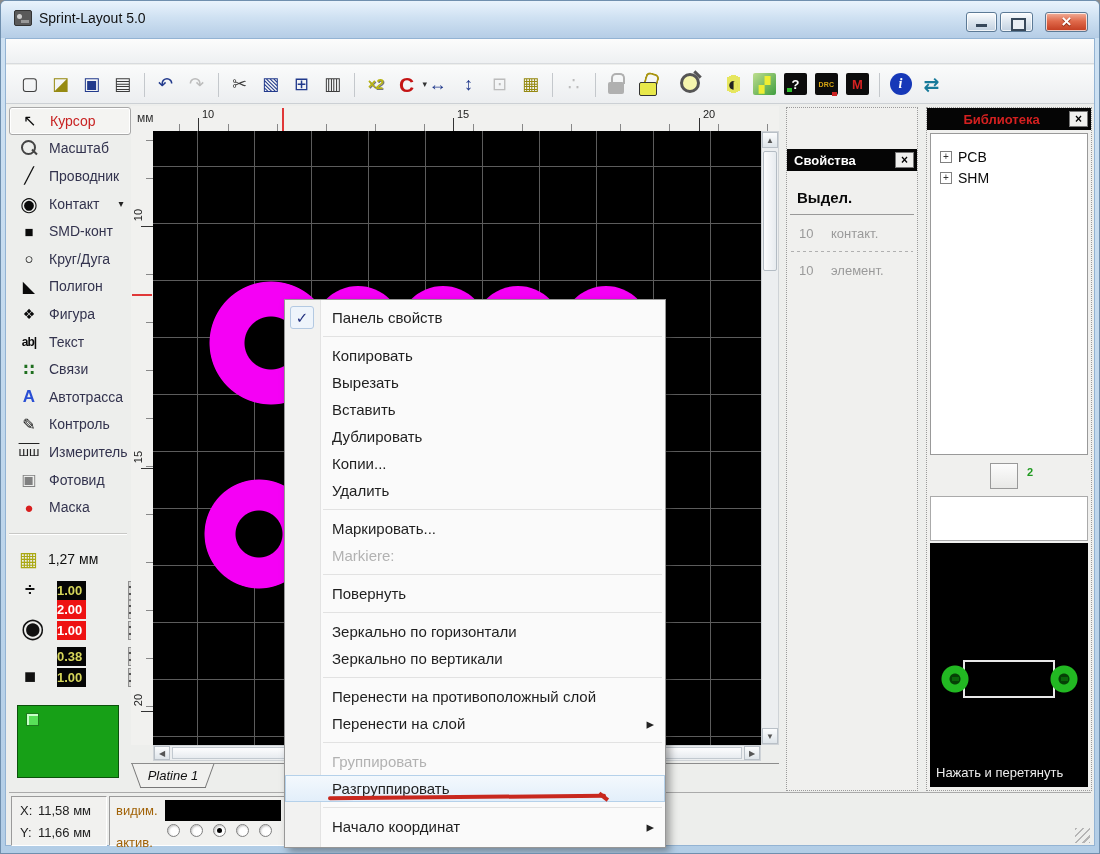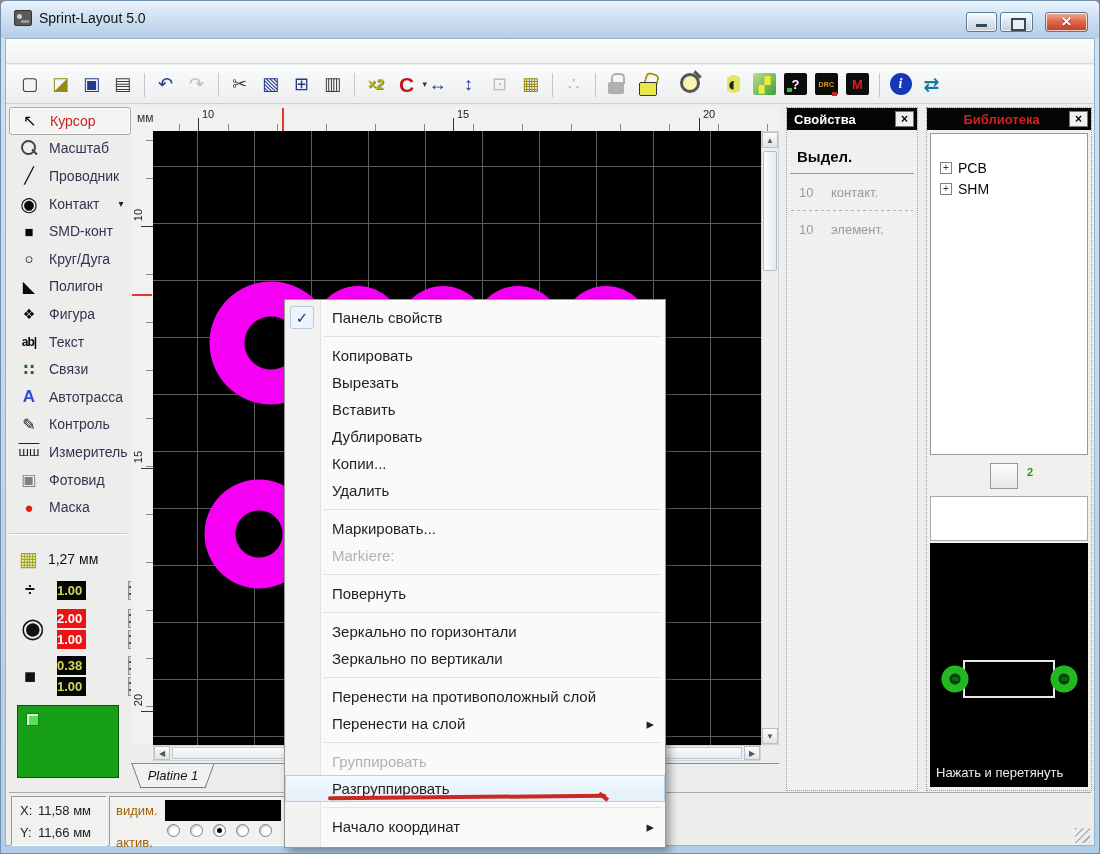--- a/index.html
+++ b/index.html
@@ -92,21 +92,21 @@
   .gridrow .gico{font-size:20px;color:#aaa812;}
   
   .fields{position:absolute;left:14px;top:578px;width:116px;}
   .fico{position:absolute;color:#111;}
   .fi0{left:10px;top:1px;font-size:18px;font-weight:bold;}
   .fi1{left:6px;top:33px;font-size:27px;}
   .fi2{left:9px;top:86px;font-size:20px;}
   .frows{display:flex;flex-direction:column;margin-left:42px;}
   .frow{display:flex;align-items:center;height:19px;gap:40px;}
   .frow:nth-of-type(1){margin-top:2px;}
-  .frow:nth-of-type(2){margin-top:9px;}
+  .frow:nth-of-type(2){margin-top:0;}
   .frow:nth-of-type(3){margin-top:2px;}
   .frow:nth-of-type(4){margin-top:7px;}
   .frow:nth-of-type(5){margin-top:2px;}
   .fval{width:50px;height:19px;text-align:right;padding:2px 4px 0 0;font-size:13px;font-weight:bold;}
   .frow.f-black .fval{background:#050505;color:#d6d65a;}
   .frow.f-red .fval{background:#ee1212;color:#fff;}
   .spin{width:10px;height:19px;margin-left:2px;background:#d6d6d4;border:1px solid #909090;display:flex;flex-direction:column;align-items:center;justify-content:space-evenly;}
   .spin i{display:block;width:6px;height:2px;background:#555;}
   .gpre{position:absolute;left:16px;top:704px;width:102px;height:73px;background:#17a017;border:1px solid #0b520b;}
   .gsq{position:absolute;left:8px;top:7px;width:13px;height:13px;background:#58e058;border:1px solid #1d7a1d;box-shadow:inset 2px 2px 0 #c8ffc8;}
@@ -169,35 +169,35 @@
   .syl{left:8px;top:28px;} .syv{left:26px;top:28px;}
   .svis{position:absolute;left:6px;top:6px;font-size:13px;color:#a16207;}
   .sact{position:absolute;left:6px;top:38px;font-size:13px;color:#a16207;}
   .badges{position:absolute;left:55px;top:3px;height:21px;background:#000;display:flex;align-items:center;padding:0 3px;}
   .badge{width:22px;text-align:center;font-size:13px;font-weight:bold;}
   .radios{position:absolute;left:57px;top:27px;display:flex;gap:10px;}
   .radio{position:relative;width:13px;height:13px;border-radius:50%;background:#fff;border:1px solid #808080;box-shadow:inset 1px 1px 2px #c0c0c0;}
   .radio.on::after{content:"";position:absolute;left:3px;top:3px;width:5px;height:5px;border-radius:50%;background:#000;}
   
   .props{position:absolute;left:785px;top:106px;width:132px;height:684px;background:#f0f0ee;border:1px dotted #9a9a9a;}
-  .ptitle{height:22px;background:#050505;display:flex;align-items:center;padding:0 3px 0 7px;}
+  .ptitle{height:22px;background:#050505;display:flex;align-items:center;padding:0 3px 0 7px;margin-top:41px;}
   .ptitle .pt{font-size:13px;font-weight:bold;color:#fff;flex:1;}
   .panel-x{width:19px;height:16px;background:#f0f0ee;border:1px solid #777;display:flex;align-items:center;justify-content:center;
     font-size:12px;font-weight:bold;color:#000;}
   .panel-x::before{content:"×";}
   .psel{margin:18px 0 8px 10px;font-size:15px;font-weight:bold;color:#0a0a0a;}
   .phr{margin:0 3px;height:1px;background:#999;}
   .prow{display:flex;margin:11px 10px 0 12px;font-size:13px;color:#9a9a9a;}
   .prow .cnt{width:32px;}
   .pdash{margin:10px 4px 0 4px;height:1px;background:repeating-linear-gradient(90deg,#b0b0b0 0 3px,transparent 3px 6px);}
   
   .lib{position:absolute;left:925px;top:106px;width:166px;height:684px;background:#f0f0ee;border:1px dotted #9a9a9a;}
   .ltitle{height:22px;background:#050505;display:flex;align-items:center;padding:0 3px 0 7px;}
   .ltitle .pt{font-size:13px;font-weight:bold;color:#d42020;flex:1;text-align:center;}
-  .ltree{position:absolute;left:3px;right:3px;top:25px;height:322px;background:#fff;border:1px solid #999;padding:26px 0 0 9px;}
+  .ltree{position:absolute;left:3px;right:3px;top:25px;height:322px;background:#fff;border:1px solid #999;padding:15px 0 0 9px;}
   .titem{display:flex;align-items:center;gap:6px;margin-bottom:5px;font-size:14px;color:#0a0a0a;}
   .texp{width:12px;height:12px;border:1px solid #808080;background:#fff;display:flex;align-items:center;justify-content:center;
     font-size:10px;line-height:1;color:#333;}
   .texp::before{content:"+";margin-top:-1px;}
   .lbar{position:absolute;left:6px;top:352px;right:3px;height:32px;display:flex;align-items:center;}
   .lbtn{position:relative;font-size:17px;margin-right:9px;}
   .lb-save{color:#223a8c;}
   .lb-del{color:#555;}
   .lb-dot{color:#a00;margin-left:22px;font-size:19px;text-shadow:0 0 1px #000;}
   .lb-split{margin-left:8px;width:28px;height:26px;border:1px solid #999;background:linear-gradient(#fcfcfc,#e8e8e6);

